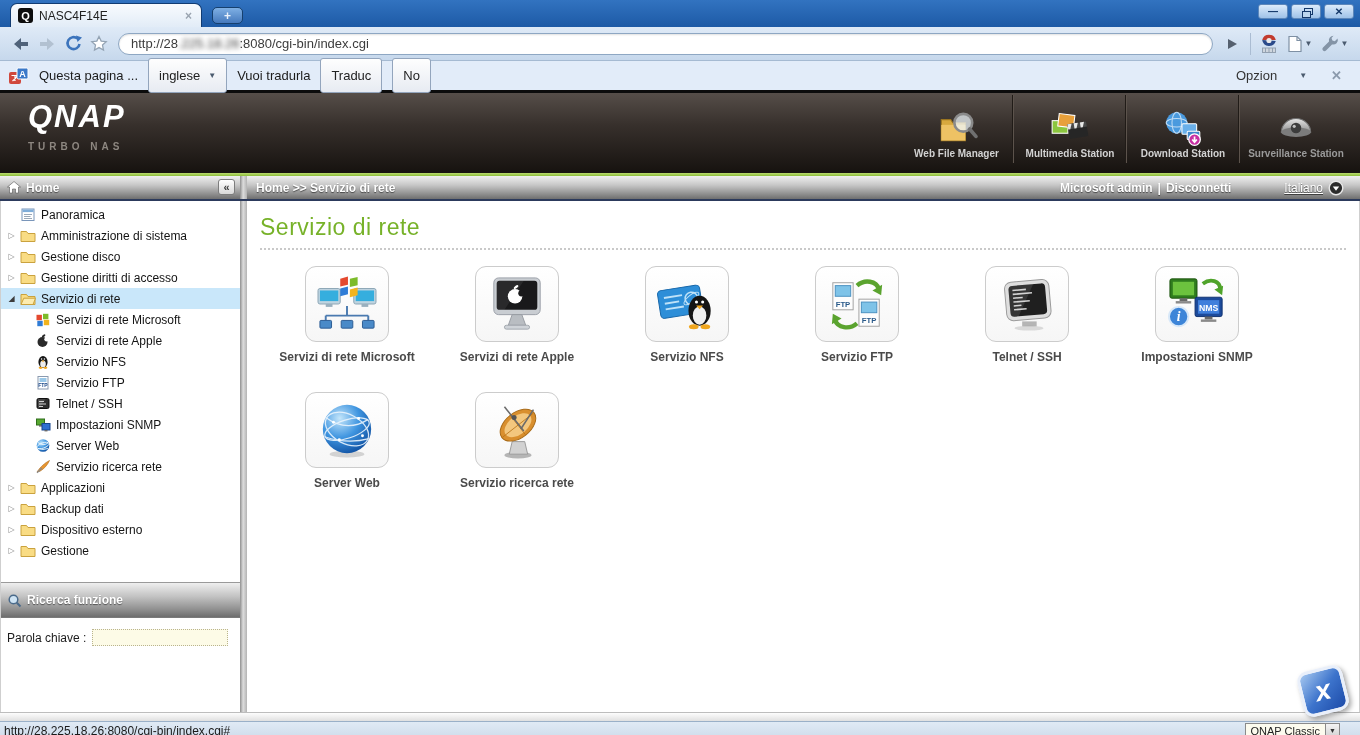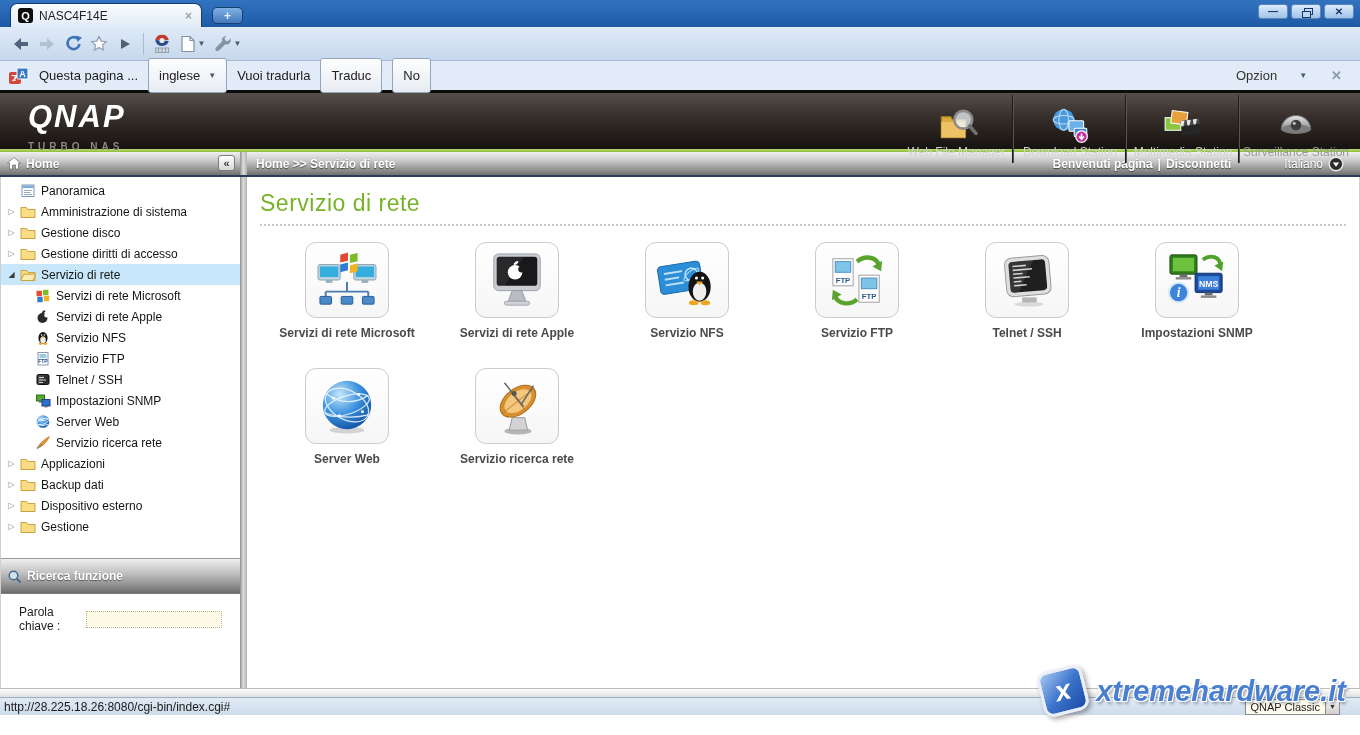--- a/index.html
+++ b/index.html
@@ -42,67 +42,67 @@
   
   .translatebar { height:32px; background:#e2ecf9; border-bottom:3px solid #0c0c0c;
     display:flex; align-items:center; padding:0 8px; font-size:13px; color:#1c1c1c; gap:10px; }
   .tb-select, .tb-btn { display:inline-flex; align-items:center; gap:6px; border:1px solid #93a5bd;
     border-radius:3px; background:linear-gradient(#fefefe,#e7ebf2); padding:9px 10px; font-size:13px; color:#222; }
   .tb-spacer { flex:1; }
   .tb-options { color:#333; display:flex; align-items:center; gap:20px; }
   .tb-close { color:#8b9aac; font-size:13px; font-weight:bold; margin:0 10px 0 14px; }
 
   
-  .qnap-header { position:relative; height:56px;
+  .qnap-header { position:relative; height:80px;
     background:linear-gradient(180deg,#564e49 0%,#37302c 40%,#16120f 100%); }
   .qlogo { position:absolute; left:28px; top:8px; color:#fff; }
   .qlogo .qname { font-size:31px; font-weight:bold; font-style:italic; letter-spacing:2px; line-height:1; }
   .qlogo .qtag { margin-top:9px; font-size:10px; letter-spacing:4px; color:#8d8780; font-weight:bold; }
   .stations { position:absolute; right:8px; top:2px; display:flex; height:68px; }
   .station { width:113px; display:flex; flex-direction:column; align-items:center; justify-content:flex-end;
     padding-bottom:4px; border-left:1px solid #5c534c; box-shadow:-1px 0 0 #201b17; }
   .station:first-child { border-left:none; box-shadow:none; }
-  .station-label { font-size:12px; color:#d2d2d2; margin-top:2px; white-space:nowrap; }
+  .station-label { font-size:10px; color:#d2d2d2; margin-top:2px; white-space:nowrap;font-weight:bold; }
   .station.dim .station-label { color:#9a9a9a; }
   .greenline { height:3px; background:linear-gradient(#bada6e,#8cbe3a); }
 
   
   .bars { display:flex; height:25px; }
   .graybar { background:linear-gradient(180deg,#f0f0f0 0%,#c6c6c6 40%,#949494 75%,#6f6f6f 100%);
     border-bottom:2px solid #2c3a5c; color:#fff; font-weight:bold; font-size:12px;
     display:flex; align-items:center; text-shadow:0 1px 1px rgba(0,0,0,.55); }
   .side-head { width:240px; padding-left:7px; gap:5px; position:relative; }
   .collapse-btn { position:absolute; right:5px; top:3px; width:17px; height:16px;
     background:linear-gradient(#ffffff,#d8d8d8); border:1px solid #7d7d7d; border-radius:3px;
     color:#3c3c3c; font-size:11px; display:flex; align-items:center; justify-content:center; text-shadow:none; }
   .bar-div { width:7px; background:linear-gradient(90deg,#8f8f8f,#dddddd 45%,#b3b3b3);
     border-bottom:2px solid #2c3a5c; }
   .crumb { flex:1; padding-left:9px;gap:16px; }
   .crumb-right { margin-left:auto; display:flex; align-items:center; gap:5px; padding-right:16px; }
-  .lang-label { font-weight:normal; margin-left:48px; }
+  .lang-label { font-weight:normal; margin-left:48px;text-decoration:underline; }
 
   
   .content { display:flex; height:511px; }
   .sidebar { width:240px; background:#fff; display:flex; flex-direction:column; border-left:1px solid #cfcfcf; }
   .col-div { width:7px; background:linear-gradient(90deg,#8f8f8f,#dddddd 45%,#b3b3b3); }
   .main { flex:1; position:relative; background:#fff; border-right:1px solid #cfcfcf; }
 
   .tree { height:381px; padding-top:3px; overflow:hidden; }
   .trow { display:flex; align-items:center; height:21px; font-size:12px; color:#141414; padding-left:4px; }
   .trow.sel { background:#c9e7fa; }
   .tw { width:13px; display:inline-flex; justify-content:center; font-size:8px; color:#8a8a8a; }
   .tw.open { color:#3c3c3c; }
   .ticon { width:19px; height:16px; display:inline-flex; align-items:center; justify-content:center; margin-right:4px; }
   .tchild { padding-left:32px; }
   .tlabel { white-space:nowrap; }
 
   .search-head { height:36px; background:linear-gradient(180deg,#efefef 0%,#c2c2c2 40%,#8f8f8f 78%,#6d6d6d 100%);
     border-top:1px solid #9a9a9a; border-bottom:1px solid #7a7a7a; color:#fff; font-weight:bold; font-size:12px;
     display:flex; align-items:center; padding-left:6px; gap:5px; text-shadow:0 1px 1px rgba(0,0,0,.5); }
-  .search-body { padding:11px 18px; display:flex; align-items:center; font-size:12px; color:#1c1c1c; }
+  .search-body { padding:11px 6px; display:flex; align-items:center; font-size:12px; color:#1c1c1c; }
   .kw-input { width:136px; height:17px; margin-left:6px; background:#fdfbe7; border:1px dotted #b9b48e;
     font-size:12px; font-family:"Liberation Sans",sans-serif; padding:0 3px; outline:none; }
 
   .page-title { margin:13px 0 0 13px; font-size:23px; color:#77b229; letter-spacing:.5px; }
   .dotline { margin:7px 13px 0 13px; border-bottom:2px dotted #c9c9c9; }
   .grid { display:flex; flex-wrap:wrap; width:1040px; padding-left:15px; margin-top:16px; }
   .cell { width:170px; display:flex; flex-direction:column; align-items:center; margin-bottom:28px; }
   .tile { width:84px; height:76px; border:1px solid #cccccc; border-radius:11px;
     background:linear-gradient(#ffffff,#f6f6f6); display:flex; align-items:center; justify-content:center; }
   .cell-label { margin-top:8px; font-size:12px; font-weight:bold; color:#4a4a4a; text-align:center; white-space:nowrap; }
@@ -165,20 +165,25 @@
     <div class="navbtn">
       <svg width="19" height="19" viewBox="0 0 19 19">
           <path d="M15.5 10 a6 6 0 1 1 -2-5.4" stroke="#3c74bc" stroke-width="2.6" fill="none"></path>
           <polygon points="12,1.5 18,3.5 13.5,8" fill="#3c74bc"></polygon>
         </svg>
     </div>
     <div class="navbtn">
       <svg width="18" height="18" viewBox="0 0 18 18">
           <path d="M9 1.5 l2.2 4.6 5 .6 -3.7 3.4 1 4.9 L9 12.6 4.5 15 l1-4.9 L1.8 6.7 l5-.6z" fill="#fff" stroke="#94a4b4" stroke-width="1.3"></path>
         </svg>
+    </div>
+    <div class="addressbar">
+      <span>http://28</span>
+        <span class="blurred">.225.18.26</span>
+        <span>:8080/cgi-bin/index.cgi</span>
     </div>
     <div class="navbtn">
       <svg width="16" height="16" viewBox="0 0 16 16">
           <path d="M4 3 l9 5 -9 5z" fill="#55606e"></path>
         </svg>
     </div>
     <div class="tool-sep"></div>
     <div class="navbtn">
       <svg width="20" height="21" viewBox="0 0 20 21">
           <path d="M3.2 7 a7 7 0 0 1 13.6 0z" fill="#c23b2e"></path>
@@ -238,43 +243,43 @@
         <svg width="42" height="36" viewBox="0 0 40 34">
           <path d="M5 9 h9 l2 3 h12 v17 H5z" fill="#d8a83e" stroke="#9a7420"></path>
           <path d="M5 14 h23 v15 H5z" fill="#eec264"></path>
           <circle cx="26" cy="12" r="8.5" fill="#eef5fa" fill-opacity=".75" stroke="#8a8a8a" stroke-width="2.5"></circle>
           <line x1="32" y1="18" x2="38" y2="25" stroke="#707070" stroke-width="3.5" stroke-linecap="round"></line>
         </svg>
         <div class="station-label">Web File Manager</div>
       </div>
       <div class="station">
         <svg width="42" height="36" viewBox="0 0 40 34">
-          <circle cx="14" cy="12" r="10" fill="#4a9ade"></circle>
-          <ellipse cx="14" cy="12" rx="10" ry="4" fill="none" stroke="#bfdcf4" stroke-width="1"></ellipse>
-          <ellipse cx="14" cy="12" rx="4.5" ry="10" fill="none" stroke="#bfdcf4" stroke-width="1"></ellipse>
-          <rect x="19" y="13" width="14" height="10" rx="1" fill="#6ab0ea" stroke="#fff"></rect>
-          <rect x="24" y="20" width="12" height="8" rx="1" fill="#3f87cc" stroke="#fff"></rect>
-          <circle cx="31" cy="28" r="5.5" fill="#c62fa2" stroke="#fff" stroke-width="1.2"></circle>
-          <path d="M31 25 v4.5 M28.8 28 l2.2 2.6 2.2-2.6" stroke="#fff" stroke-width="1.6" fill="none"></path>
-        </svg>
-        <div class="station-label">Download Station</div>
-      </div>
-      <div class="station">
-        <svg width="42" height="36" viewBox="0 0 40 34">
           <rect x="3" y="10" width="15" height="12" fill="#8cc63f" stroke="#fff"></rect>
           <rect x="9" y="4" width="15" height="12" fill="#e8a03a" stroke="#fff" transform="rotate(7 16 10)"></rect>
           <g transform="rotate(-9 28 22)">
             <rect x="19" y="12" width="18" height="14" fill="#262626"></rect>
             <rect x="19" y="12" width="18" height="5" fill="#4a4a4a"></rect>
             <polygon points="19,12 23,12 21,17 19,17" fill="#e8e8e8"></polygon>
             <polygon points="25,12 29,12 27,17 25,17" fill="#e8e8e8"></polygon>
             <polygon points="31,12 35,12 33,17 31,17" fill="#e8e8e8"></polygon>
           </g>
         </svg>
         <div class="station-label">Multimedia Station</div>
+      </div>
+      <div class="station">
+        <svg width="42" height="36" viewBox="0 0 40 34">
+          <circle cx="14" cy="12" r="10" fill="#4a9ade"></circle>
+          <ellipse cx="14" cy="12" rx="10" ry="4" fill="none" stroke="#bfdcf4" stroke-width="1"></ellipse>
+          <ellipse cx="14" cy="12" rx="4.5" ry="10" fill="none" stroke="#bfdcf4" stroke-width="1"></ellipse>
+          <rect x="19" y="13" width="14" height="10" rx="1" fill="#6ab0ea" stroke="#fff"></rect>
+          <rect x="24" y="20" width="12" height="8" rx="1" fill="#3f87cc" stroke="#fff"></rect>
+          <circle cx="31" cy="28" r="5.5" fill="#c62fa2" stroke="#fff" stroke-width="1.2"></circle>
+          <path d="M31 25 v4.5 M28.8 28 l2.2 2.6 2.2-2.6" stroke="#fff" stroke-width="1.6" fill="none"></path>
+        </svg>
+        <div class="station-label">Download Station</div>
       </div>
       <div class="station dim">
         <svg width="42" height="36" viewBox="0 0 40 34">
           <defs>
               <linearGradient id="gdome" x1="0" y1="0" x2="0" y2="1">
                 <stop offset="0" stop-color="#e6e6e6"></stop>
                 <stop offset="1" stop-color="#8f8f8f"></stop>
               </linearGradient>
             </defs>
           <path d="M6 21 a14 13 0 0 1 28 0z" fill="url(#gdome)" stroke="#6e6e6e"></path>
@@ -293,21 +298,21 @@
       <svg width="14" height="13" viewBox="0 0 14 13">
           <path d="M7 0.5 L13.5 6 H11.5 V12 H8.5 V8 H5.5 V12 H2.5 V6 H0.5z" fill="#fff" stroke="#555" stroke-width=".6"></path>
         </svg>
       <span>Home</span>
       <span class="collapse-btn">«</span>
     </div>
     <div class="bar-div"></div>
     <div class="graybar crumb">
       <span>Home &gt;&gt; Servizio di rete</span>
       <span class="crumb-right">
-        <span>Benvenuti pagina</span>
+        <span>Microsoft admin</span>
         <span>|</span>
         <span>Disconnetti</span>
         <span class="lang-label">Italiano</span>
         <svg width="16" height="16" viewBox="0 0 16 16">
             <circle cx="8" cy="8" r="6.8" fill="#2c2c2c" stroke="#e8e8e8" stroke-width="1.4"></circle>
             <path d="M4.8 6.5 h6.4 L8 10.8z" fill="#fff"></path>
           </svg>
       </span>
     </div>
   </div>
@@ -723,21 +728,20 @@
           </div>
           <div class="cell-label">Servizio ricerca rete</div>
         </div>
 
       </div>
     </div>
   </div>
 
   <div class="watermark">
     <div class="wm-box">x</div>
-    <div class="wm-text">xtremehardware.it</div>
   </div>
 
   <div class="scrollstrip"></div>
   <div class="statusbar">
     <span>http://28.225.18.26:8080/cgi-bin/index.cgi#</span>
     <div class="theme-select">
       <span class="tval">QNAP Classic</span>
       <span class="theme-arrow">▼</span>
     </div>
   </div>

